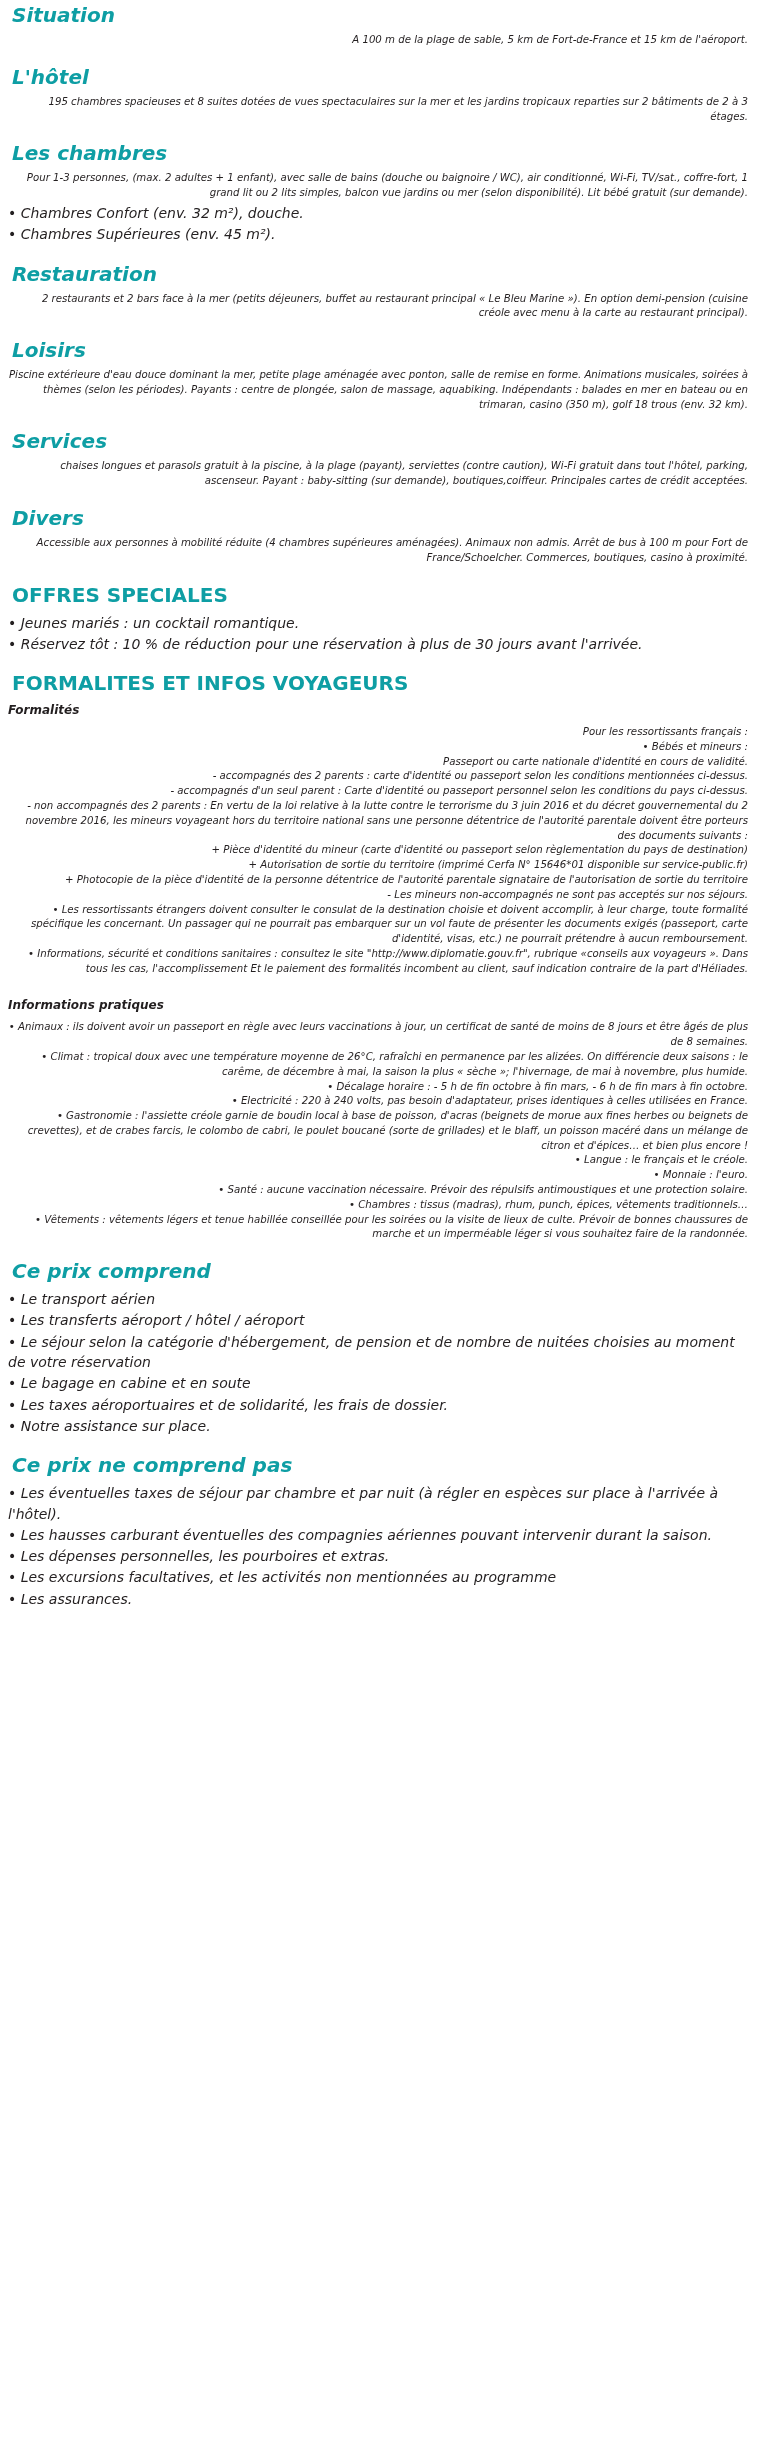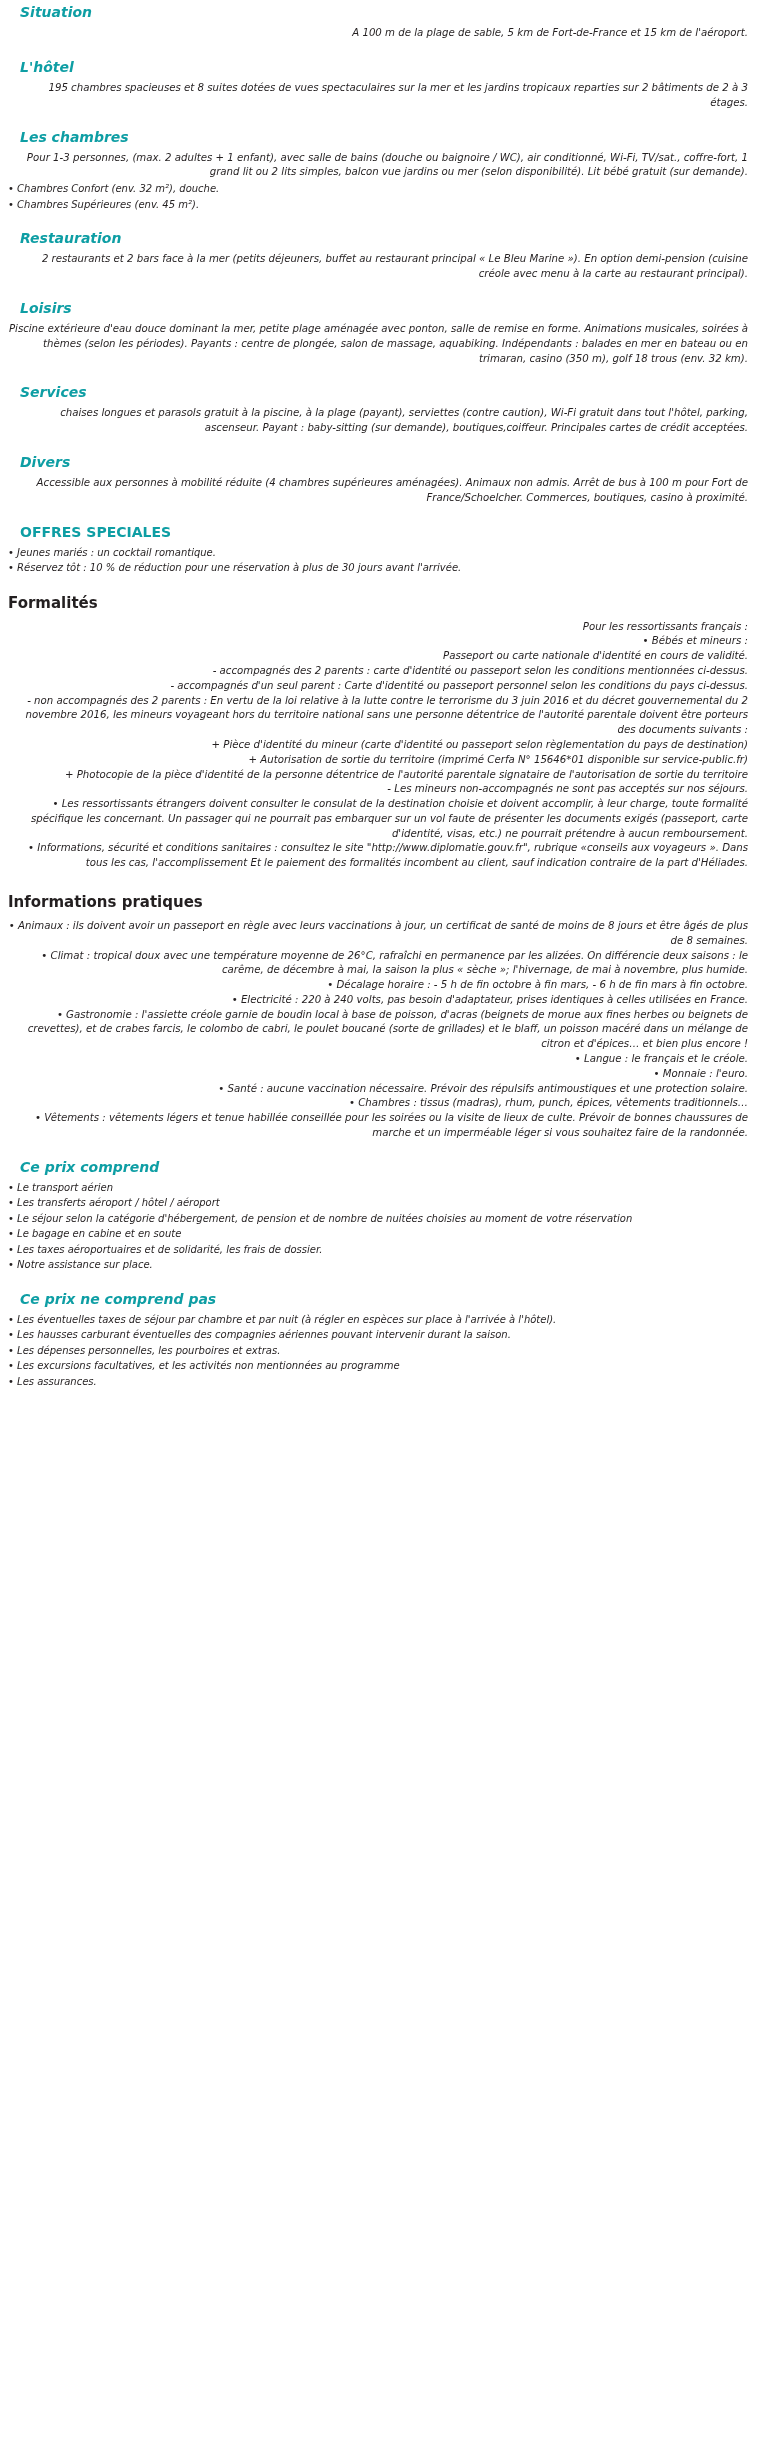--- a/index.html
+++ b/index.html
@@ -15,22 +15,22 @@
   .page {
     width: 758px;
     box-sizing: border-box;
     padding: 4px 10px 18px 8px;
   }
   h2.section-title {
     font-family: "DejaVu Sans", sans-serif;
     font-style: italic;
     font-weight: bold;
     color: #0e9ea4;
-    font-size: 14px;
-    margin: 0 0 6px 12px;
+    font-size: 20px;
+    margin: 0 0 6px 4px;
     line-height: 1.15;
   }
   h2.section-title.plain {
     font-style: normal;
   }
   .section {
     margin-bottom: 18px;
   }
   p.body-text {
     font-family: "DejaVu Sans", sans-serif;
@@ -42,29 +42,30 @@
     text-align: right;
   }
   .bullets {
     margin: 0;
     padding: 0;
     list-style: none;
   }
   .bullets li {
     font-family: "DejaVu Sans", sans-serif;
     font-style: italic;
-    font-size: 10px;
+    font-size: 14px;
     line-height: 1.45;
     margin: 0 0 1px 0;
     color: #231f20;
   }
   .sub-title {
     font-family: "DejaVu Sans", sans-serif;
+    font-style: italic;
     font-weight: bold;
-    font-size: 15px;
+    font-size: 12px;
     margin: 8px 0 8px 0;
     color: #231f20;
   }
   .spacer-md { height: 14px; }
   .gap-after-title { margin-bottom: 8px; }
   .formalites-block p.body-text {
     margin-bottom: 0;
   }
 </style>
 </head>
@@ -113,20 +114,21 @@
 
   <div class="section">
     <h2 class="section-title plain">OFFRES SPECIALES</h2>
     <ul class="bullets">
       <li>•  Jeunes mariés : un cocktail romantique.</li>
       <li>•  Réservez tôt : 10 % de réduction pour une réservation à plus de 30 jours avant l'arrivée.</li>
     </ul>
   </div>
 
   <div class="section formalites-block">
+    <h2 class="section-title plain gap-after-title">FORMALITES ET INFOS VOYAGEURS</h2>
     <div class="sub-title">Formalités</div>
     <p class="body-text">Pour les ressortissants français :</p>
     <p class="body-text">• Bébés et mineurs :</p>
     <p class="body-text">Passeport ou carte nationale d'identité en cours de validité.</p>
     <p class="body-text">- accompagnés des 2 parents : carte d'identité ou passeport selon les conditions mentionnées ci-dessus.</p>
     <p class="body-text">- accompagnés d'un seul parent : Carte d'identité ou passeport personnel selon les conditions du pays ci-dessus.</p>
     <p class="body-text">- non accompagnés des 2 parents : En vertu de la loi relative à la lutte contre le terrorisme du 3 juin 2016 et du décret gouvernemental du 2 novembre 2016, les mineurs voyageant hors du territoire national sans une personne détentrice de l'autorité parentale doivent être porteurs des documents suivants :</p>
     <p class="body-text">+ Pièce d'identité du mineur (carte d'identité ou passeport selon règlementation du pays de destination)</p>
     <p class="body-text">+ Autorisation de sortie du territoire (imprimé Cerfa N° 15646*01 disponible sur service-public.fr)</p>
     <p class="body-text">+ Photocopie de la pièce d'identité de la personne détentrice de l'autorité parentale signataire de l'autorisation de sortie du territoire</p>

